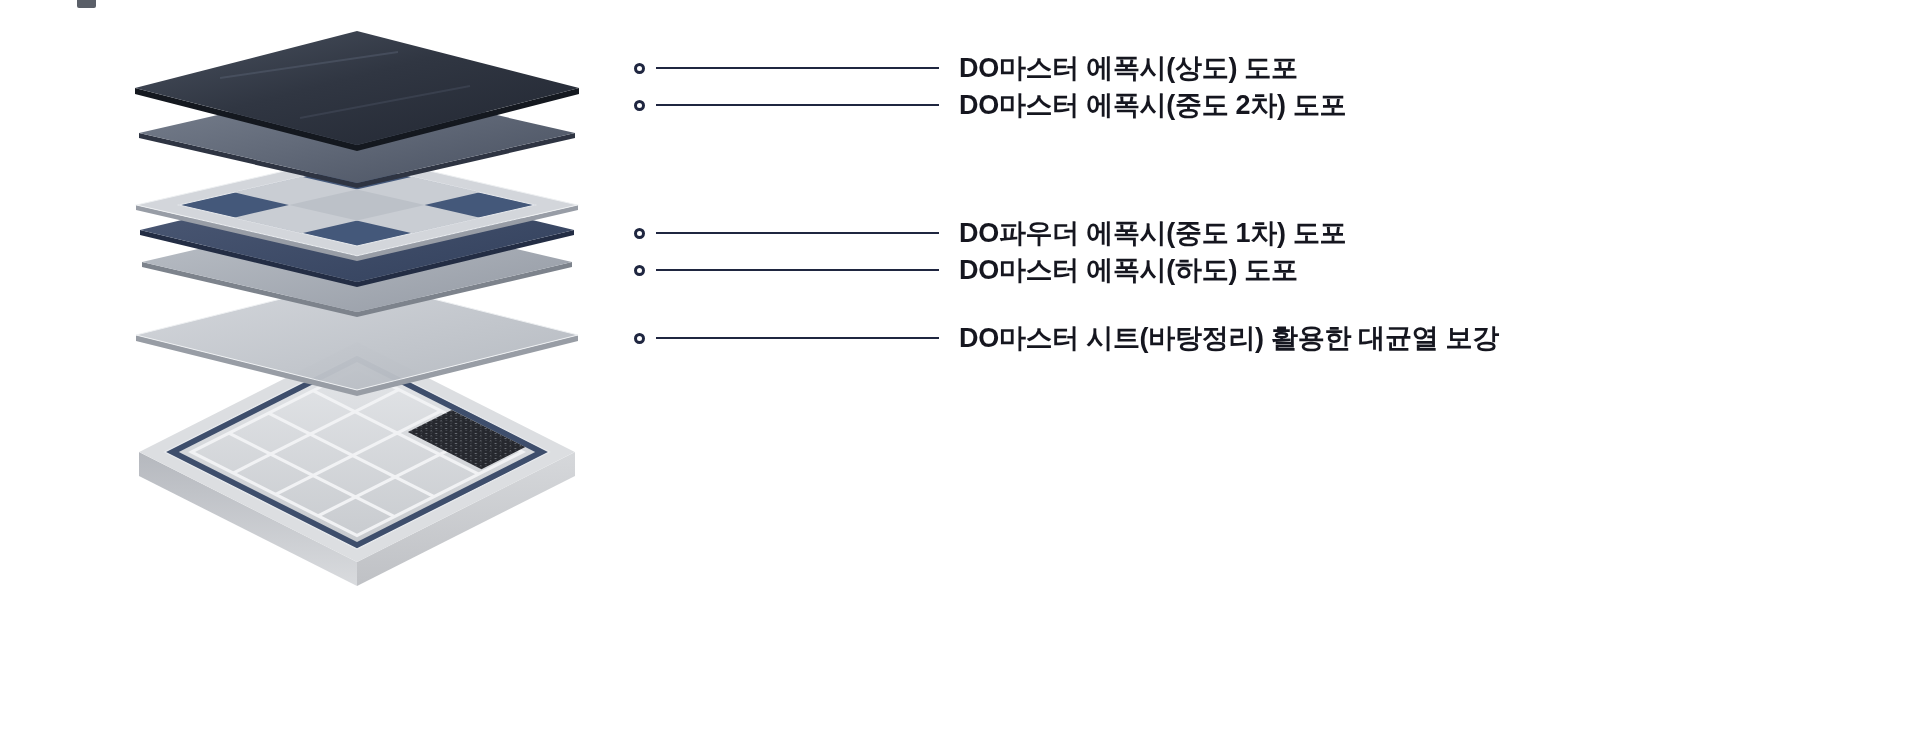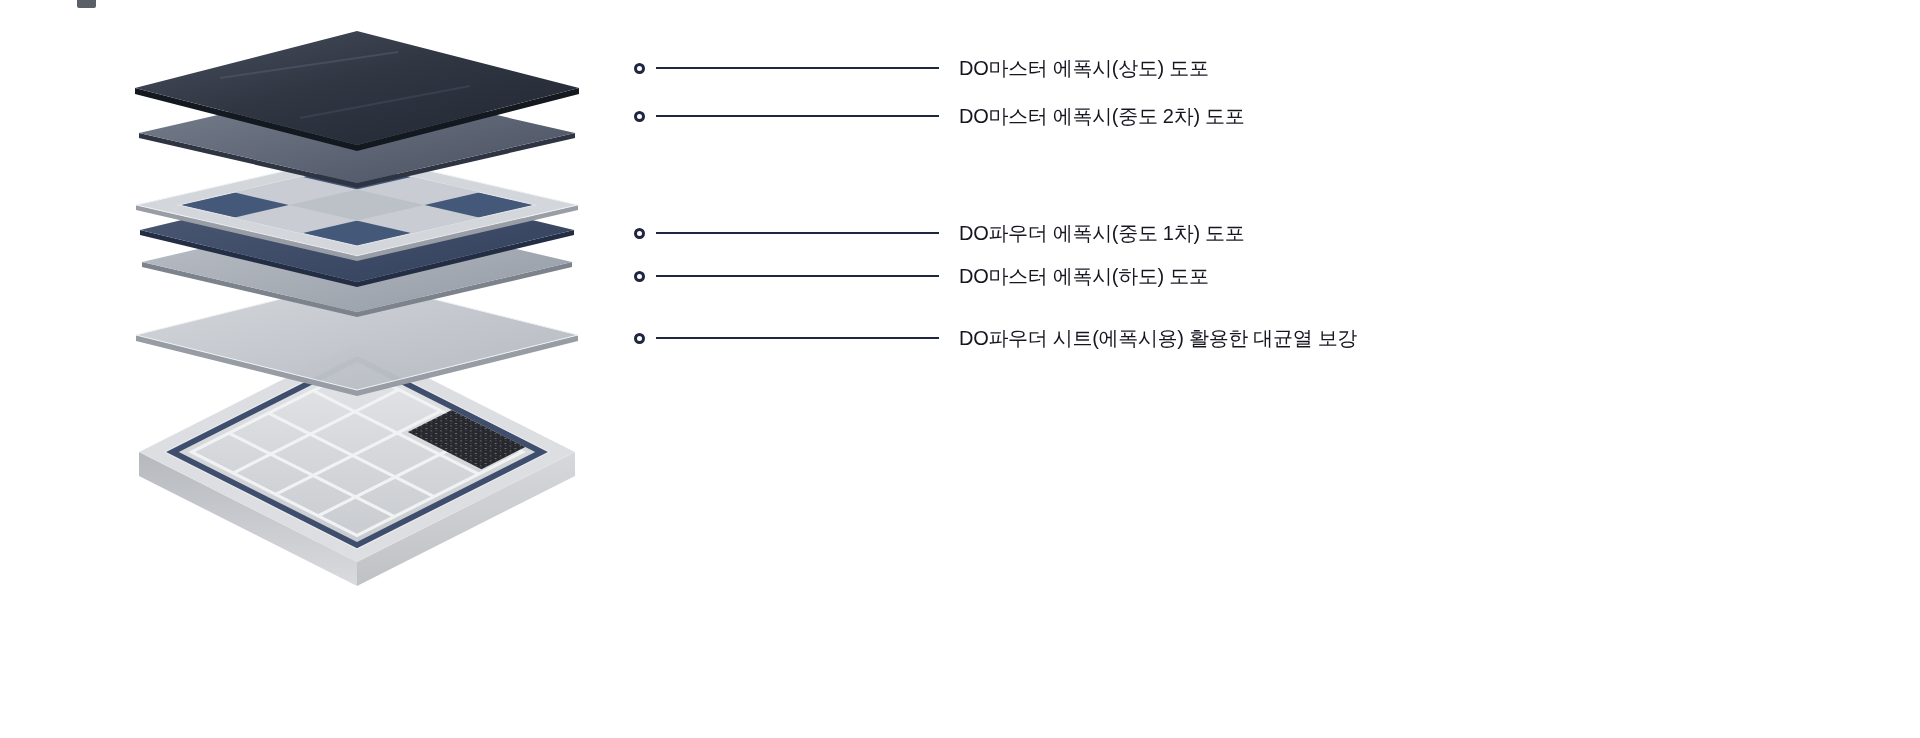--- a/index.html
+++ b/index.html
@@ -40,22 +40,22 @@
   }
   .callout .line {
     width: 283px;
     height: 2px;
     background: #1f2640;
     margin-left: 11px;
     flex: 0 0 auto;
   }
   .callout .label {
     margin-left: 20px;
-    font-size: 20px;
-    font-weight: 400;
+    font-size: 27px;
+    font-weight: 700;
     color: #15161f;
     letter-spacing: -0.3px;
     white-space: nowrap;
   }
 </style>
 </head>
 <body>
 
 <div class="stage">
 
@@ -159,39 +159,39 @@
       <path d="M300,118 L470,86" stroke="#4d5466" stroke-width="2" opacity="0.4" fill="none"></path>
     </g>
   </svg>
 
   <div class="callout" style="top:53px">
     <span class="dot"></span>
     <span class="line"></span>
     <span class="label">DO마스터 에폭시(상도) 도포</span>
   </div>
 
-  <div class="callout" style="top:101px">
+  <div class="callout" style="top:90px">
     <span class="dot"></span>
     <span class="line"></span>
     <span class="label">DO마스터 에폭시(중도 2차) 도포</span>
   </div>
 
 
   <div class="callout" style="top:218px">
     <span class="dot"></span>
     <span class="line"></span>
     <span class="label">DO파우더 에폭시(중도 1차) 도포</span>
   </div>
 
-  <div class="callout" style="top:261px">
+  <div class="callout" style="top:255px">
     <span class="dot"></span>
     <span class="line"></span>
     <span class="label">DO마스터 에폭시(하도) 도포</span>
   </div>
 
   <div class="callout" style="top:323px">
     <span class="dot"></span>
     <span class="line"></span>
-    <span class="label">DO파우더 시트(에폭시용) 활용한 대균열 보강</span>
+    <span class="label">DO마스터 시트(바탕정리) 활용한 대균열 보강</span>
   </div>
 
 
 </div>
 
 </body></html>

